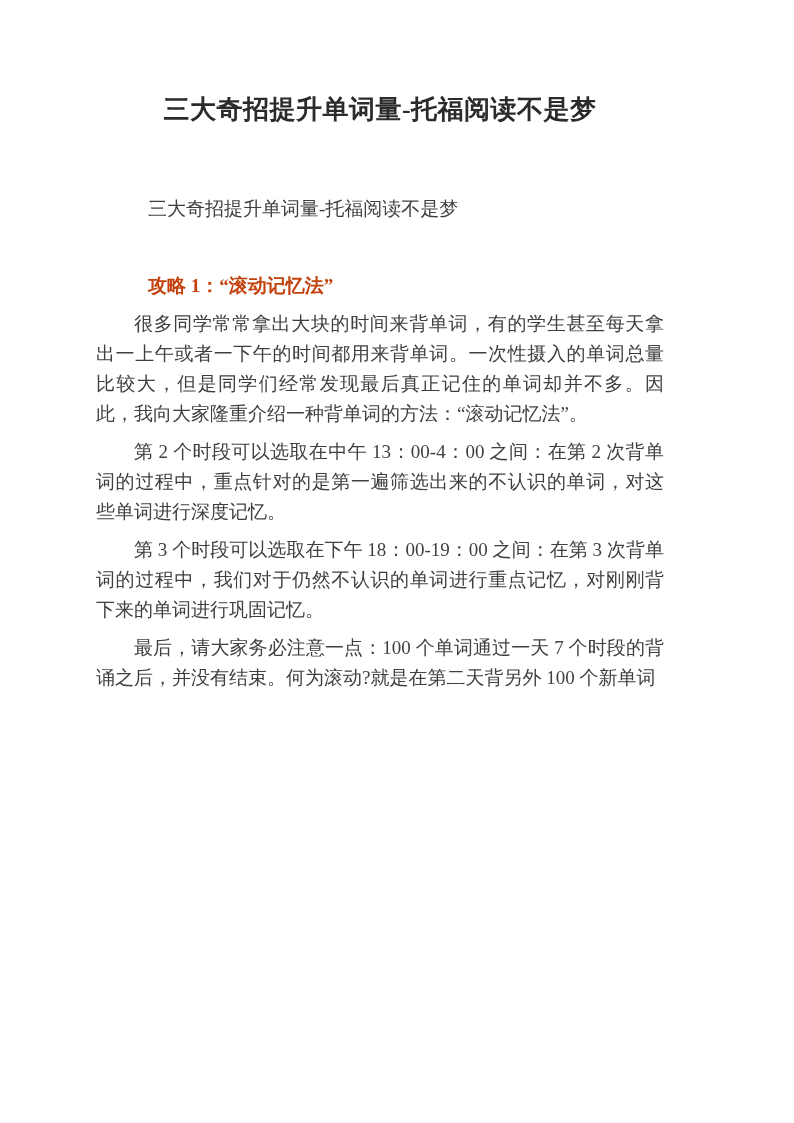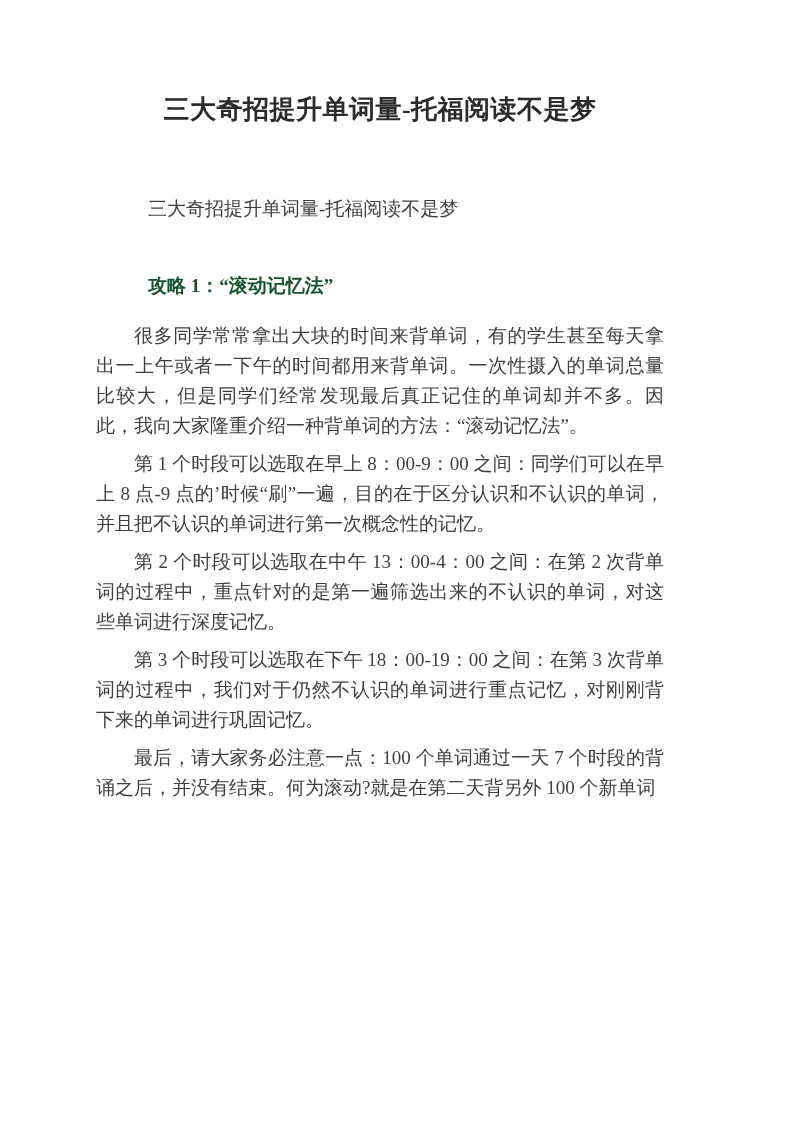--- a/index.html
+++ b/index.html
@@ -45,50 +45,48 @@
   }
   .section-heading {
     position: absolute;
     top: 272px;
     left: 96px;
     width: 568px;
     margin: 0;
     font-size: 19px;
     line-height: 27px;
     font-weight: bold;
-    color: #14532d;
+    color: #c2410c;
     text-indent: 52px;
   }
   .body-text {
     position: absolute;
     top: 309px;
     left: 96px;
     width: 568px;
     font-size: 19px;
     line-height: 30px;
     text-align: justify;
-    margin-top: 12px;
   }
   .body-text p {
     margin: 0 0 8px 0;
     text-indent: 2em;
   }
 </style>
 </head>
 <body>
 
 <div class="page">
 
   <h1 class="doc-title">三大奇招提升单词量-托福阅读不是梦</h1>
 
   <p class="doc-subtitle">三大奇招提升单词量-托福阅读不是梦</p>
 
   <h2 class="section-heading">攻略 1：“滚动记忆法”</h2>
 
   <div class="body-text">
     <p>很多同学常常拿出大块的时间来背单词，有的学生甚至每天拿出一上午或者一下午的时间都用来背单词。一次性摄入的单词总量比较大，但是同学们经常发现最后真正记住的单词却并不多。因此，我向大家隆重介绍一种背单词的方法：“滚动记忆法”。</p>
-    <p>第 1 个时段可以选取在早上 8：00-9：00 之间：同学们可以在早上 8 点-9 点的’时候“刷”一遍，目的在于区分认识和不认识的单词，并且把不认识的单词进行第一次概念性的记忆。</p>
     <p>第 2 个时段可以选取在中午 13：00-4：00 之间：在第 2 次背单词的过程中，重点针对的是第一遍筛选出来的不认识的单词，对这些单词进行深度记忆。</p>
     <p>第 3 个时段可以选取在下午 18：00-19：00 之间：在第 3 次背单词的过程中，我们对于仍然不认识的单词进行重点记忆，对刚刚背下来的单词进行巩固记忆。</p>
     <p>最后，请大家务必注意一点：100 个单词通过一天 7 个时段的背诵之后，并没有结束。何为滚动?就是在第二天背另外 100 个新单词</p>
   </div>
 
 </div>
 
 </body></html>

